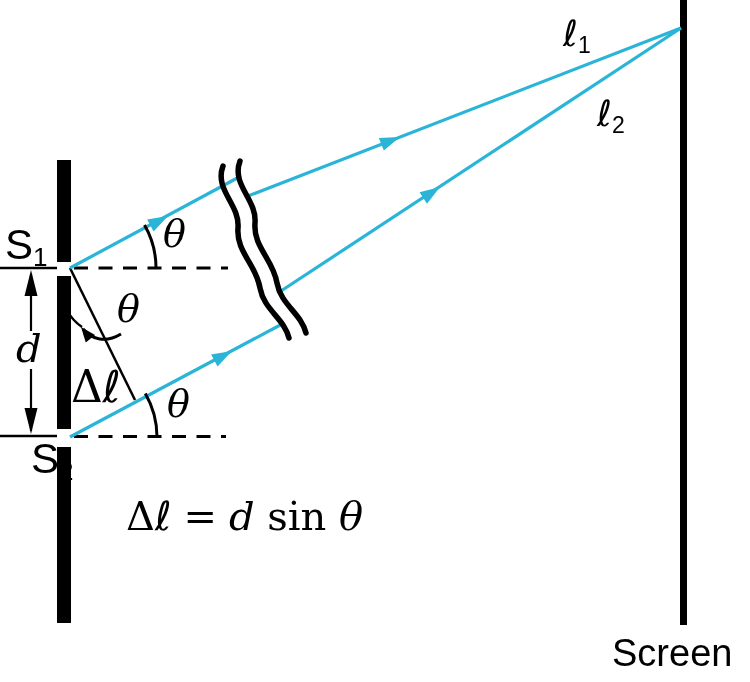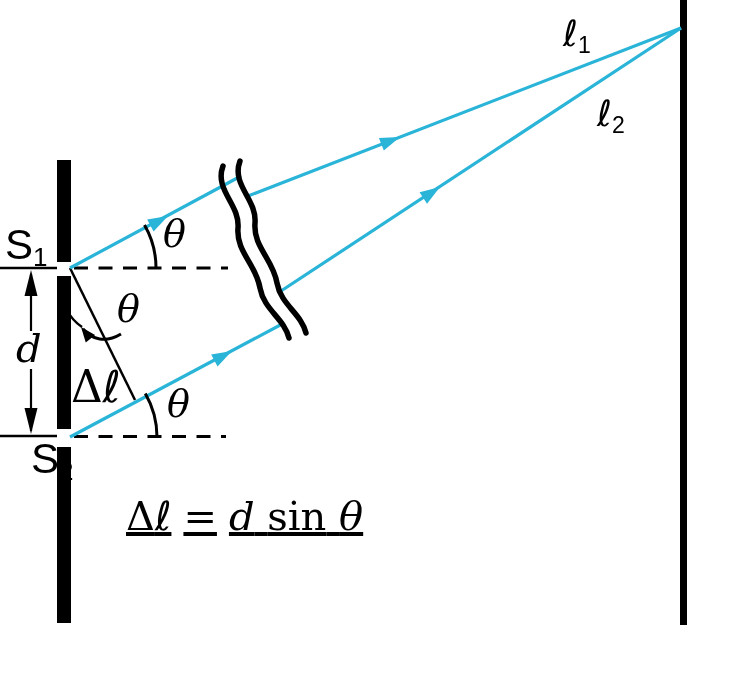--- a/index.html
+++ b/index.html
@@ -16,21 +16,21 @@
   .sans-big{font-size:42px;font-family:"Liberation Sans",sans-serif;}
   .sub{font-size:26px;vertical-align:-0.26em;font-family:"Liberation Sans",sans-serif;}
   .sub-sm{font-size:23px;vertical-align:-0.30em;font-family:"Liberation Sans",sans-serif;}
   .math-it{font-style:italic;font-family:"DejaVu Serif","Liberation Serif",serif;}
   .theta{font-size:38px;}
   .dee{font-size:40px;}
   .ell{font-style:italic;font-family:"DejaVu Sans",sans-serif;}
   .delta{font-family:"DejaVu Serif","Liberation Serif",serif;font-style:normal;}
   .dl-label{font-size:44px;}
   .ell-big{font-size:36px;}
-  .formula{font-size:40px;font-family:"DejaVu Serif","Liberation Serif",serif;text-decoration:underline;}
+  .formula{font-size:40px;font-family:"DejaVu Serif","Liberation Serif",serif;}
   .formula .sp{display:inline-block;width:12px;}
   .screen-label{font-size:38px;}
 </style>
 </head>
 <body>
 
 <div id="canvas">
 
   <svg id="diagram-svg" width="750" height="682" viewBox="0 0 750 682">
 
@@ -95,14 +95,15 @@
   </div>
 
   <div class="lbl ell-big" style="left:597px;top:96px;">
     <span class="ell">ℓ</span><span class="sub-sm">2</span>
   </div>
 
   <div class="lbl formula" style="left:126px;top:496px;">
     <span class="delta">Δ</span><span class="ell">ℓ</span><span class="sp"></span><span>=</span><span class="sp"></span><span class="math-it">d</span>&nbsp;<span>sin</span>&nbsp;<span class="math-it">θ</span>
   </div>
 
+  <div class="lbl screen-label" style="left:612px;top:634px;">Screen</div>
 
 </div>
 
 </body></html>

